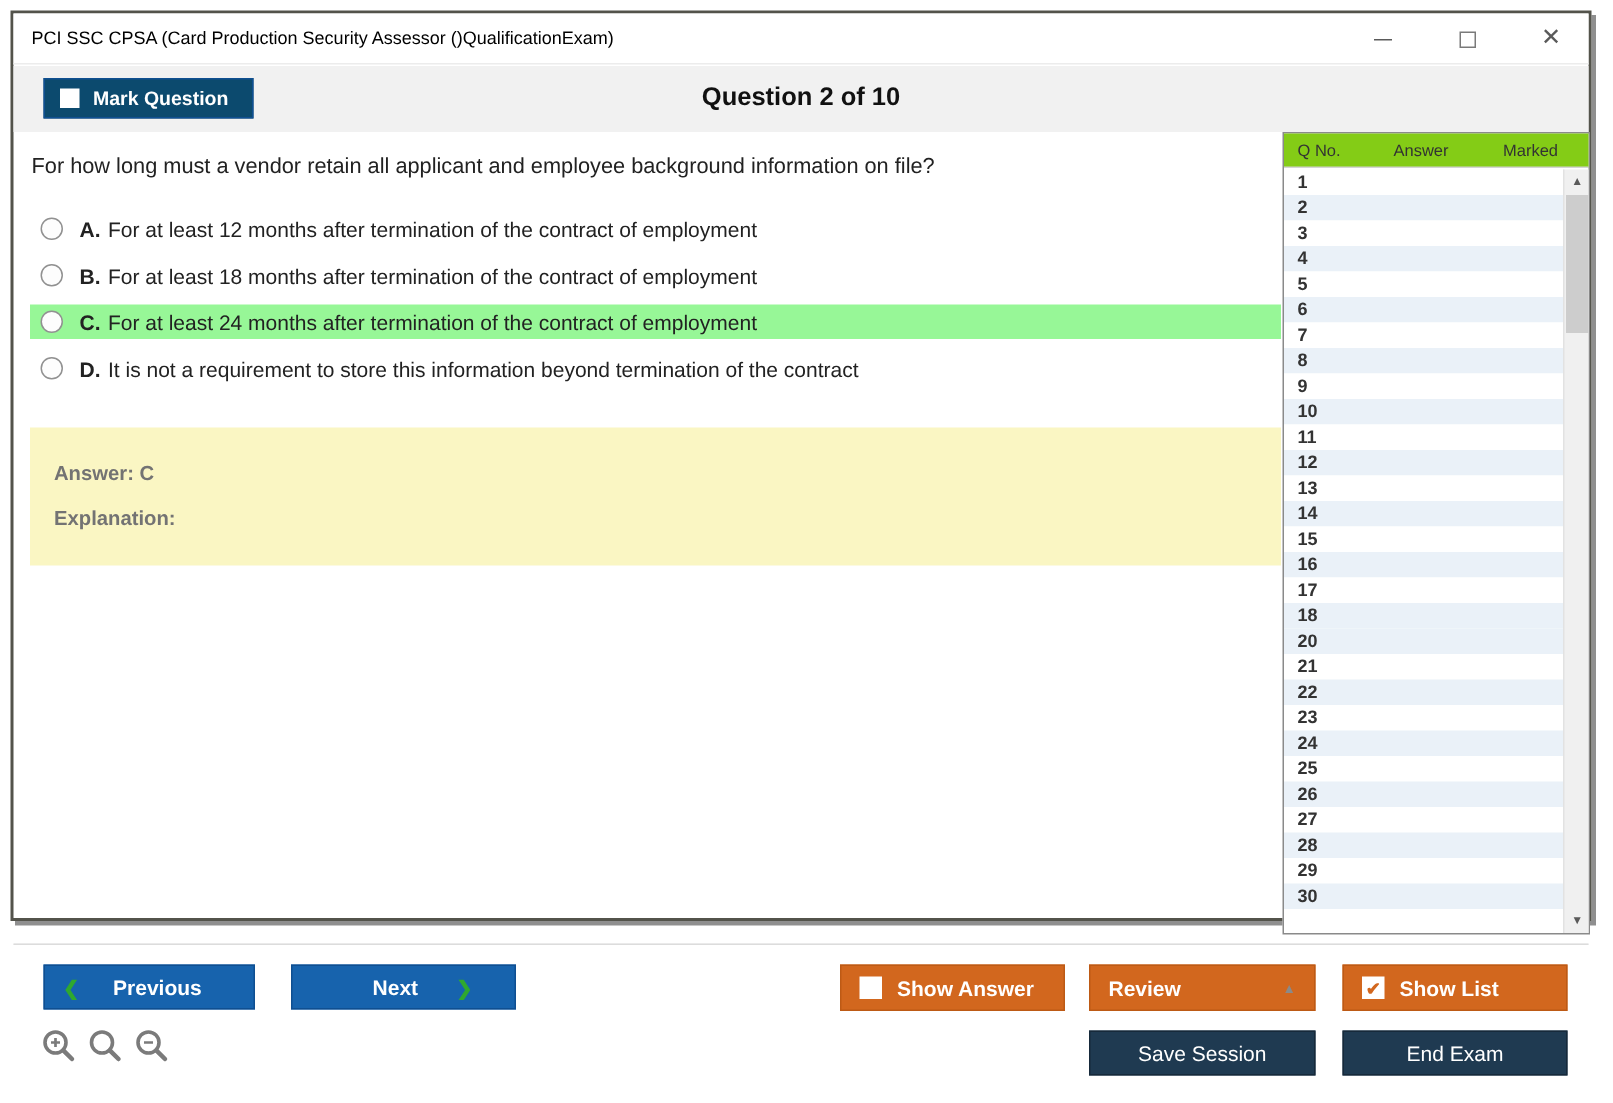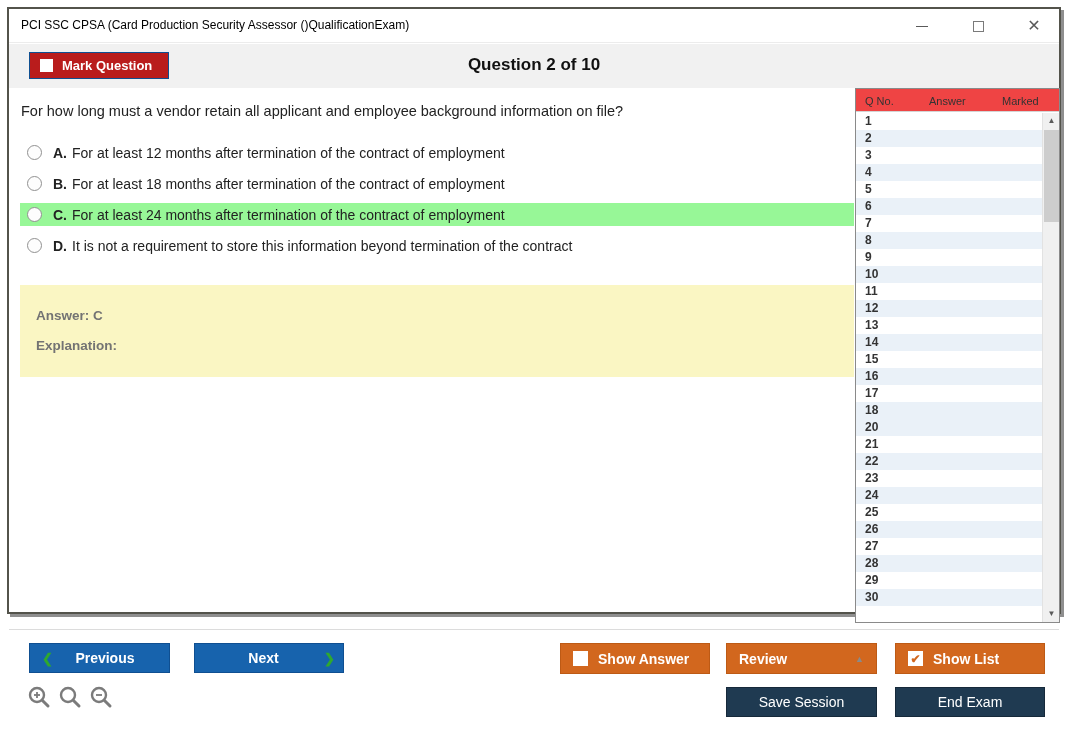--- a/index.html
+++ b/index.html
@@ -17,62 +17,62 @@
   .win-controls { position:absolute; right:14px; top:0; height:34px; display:flex; align-items:center; gap:34px; }
   .wc { width:22px; height:22px; display:flex; align-items:center; justify-content:center; cursor:default; }
   .min-glyph { display:block; width:12px; height:0; border-top:1px solid #5a5a5a; }
   .max-glyph { display:block; width:11px; height:11px; border:1px solid #7a7a7a; background:#fff; }
   .close-glyph { font-size:16px; color:#5a5a5a; line-height:1; }
 
   
   .headerbar { position:absolute; left:0; top:35px; right:0; height:44px; background:#f1f1f1; }
   .mark-btn {
     position:absolute; left:20px; top:8px; height:27px; padding:0 16px 0 10px;
-    background:#b91c1c; border:1px solid #0f4f91; display:flex; align-items:center; gap:9px; cursor:pointer;
+    background:#0c4a6e; border:1px solid #0f4f91; display:flex; align-items:center; gap:9px; cursor:pointer;
   }
   .mark-btn .cb { width:13px; height:13px; background:#ffffff; }
   .mark-btn .lbl { color:#ffffff; font-weight:bold; font-size:13px; }
   .q-counter { position:absolute; left:0; right:0; top:11px; text-align:center; font-size:17px; font-weight:bold; color:#111; }
 
   
   .question-text { position:absolute; left:12px; top:94px; width:820px; font-size:14.5px; color:#222; }
   .options { position:absolute; left:11px; top:132px; width:834px; }
   .option { display:flex; align-items:center; height:23px; margin-bottom:8px; padding-left:7px; font-size:14px; color:#222; }
   .option.highlighted { background:#97f797; }
   .radio { width:15px; height:15px; border-radius:50%; border:1px solid #919191; background:#fdfdfd; margin-right:11px; flex:0 0 auto; cursor:pointer; }
   .option b { margin-right:5px; }
 
   .answer-box { position:absolute; left:11px; top:276px; width:834px; height:92px; background:#faf6c3; padding:23px 16px 0 16px; }
   .answer-box div { font-size:13.5px; font-weight:bold; color:#737373; }
   .answer-box .exp { margin-top:15px; }
 
   
   .sidebar { position:absolute; left:846px; top:79px; width:205px; height:535px; background:#ffffff; border:1px solid #8a8a8a; }
-  .sb-header { position:absolute; left:0; top:0; right:0; height:23px; border-bottom:1px solid #d4d4d4; background:#ef4444; font-size:11px; color:#333; }
+  .sb-header { position:absolute; left:0; top:0; right:0; height:23px; border-bottom:1px solid #d4d4d4; background:#84cc16; font-size:11px; color:#333; }
   .sb-header span { position:absolute; top:6px; }
   .sb-col-q { left:9px; } .sb-col-a { left:73px; } .sb-col-m { left:146px; }
   .sb-list { position:absolute; left:0; top:24px; right:17px; bottom:0; overflow:hidden; }
   .qrow { height:17px; line-height:17px; padding-left:9px; font-size:12px; font-weight:bold; color:#333; background:#ffffff; cursor:pointer; }
   .qrow.alt { background:#eaf1f8; }
   .sb-scroll { position:absolute; right:0; top:24px; bottom:0; width:17px; background:#f0f0f0; border-left:1px solid #e2e2e2; }
   .sb-arrow { position:absolute; left:0; width:17px; height:16px; text-align:center; font-size:8px; color:#5a5a5a; line-height:16px; cursor:pointer; }
   .sb-arrow.up { top:0; } .sb-arrow.down { bottom:0; }
   .sb-thumb { position:absolute; left:1px; top:17px; width:15px; height:92px; background:#cdcdcd; cursor:grab; }
 
   
   .bottombar { position:absolute; left:0; right:0; top:620px; bottom:0; background:#f1f1f1; border-top:1px solid #dcdcdc; }
   .btn { display:flex; align-items:center; position:absolute; cursor:pointer; color:#fff; }
   .btn-blue { background:#1763ad; border:1px solid #0f4f91; }
   .btn-orange { background:#d2671e; border:1px solid #bd5a15;gap:40px; }
   .btn-navy { background:#1f3a51; border:1px solid #16293a; }
   .chev { color:#2fa82f; font-size:13px; font-weight:bold; }
   .btn .blabel { font-weight:bold; font-size:14px; }
   .prev-btn { left:20px; top:13px; width:141px; height:30px; padding:0 12px; }
   .prev-btn .blabel { flex:1; text-align:center; }
-  .next-btn { left:185px; top:13px; width:150px; height:30px; padding:0 8px; }
+  .next-btn { left:185px; top:13px; width:150px; height:30px; padding:0 28px; }
   .next-btn .blabel { flex:1; text-align:center; }
   .showanswer-btn { left:551px; top:13px; width:150px; height:31px; padding:0 12px; gap:10px; }
   .review-btn { left:717px; top:13px; width:151px; height:31px; padding:0 12px; }
   .review-btn .blabel { flex:1; }
   .review-arrow { color:#8a8a8a; font-size:9px; }
   .showlist-btn { left:886px; top:13px; width:150px; height:31px; padding:0 12px; gap:10px; }
   .cb-white { width:15px; height:15px; background:#ffffff; flex:0 0 auto; display:flex; align-items:center; justify-content:center; }
   .cb-white .tick { color:#d2671e; font-size:12px; font-weight:bold; line-height:1; }
   .savesession-btn { left:717px; top:57px; width:151px; height:30px; justify-content:center; }
   .endexam-btn { left:886px; top:57px; width:150px; height:30px; justify-content:center; }

